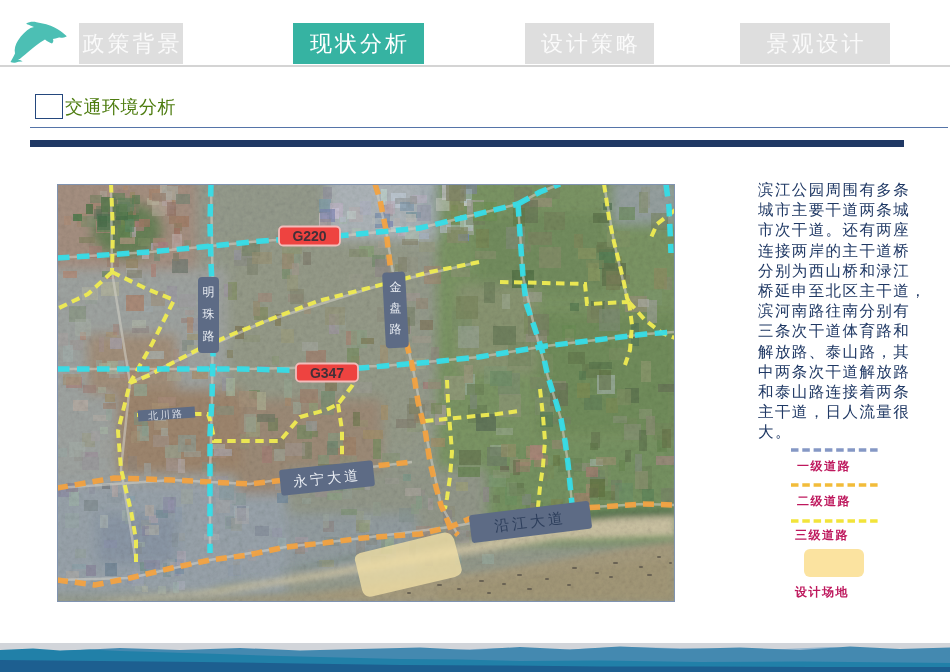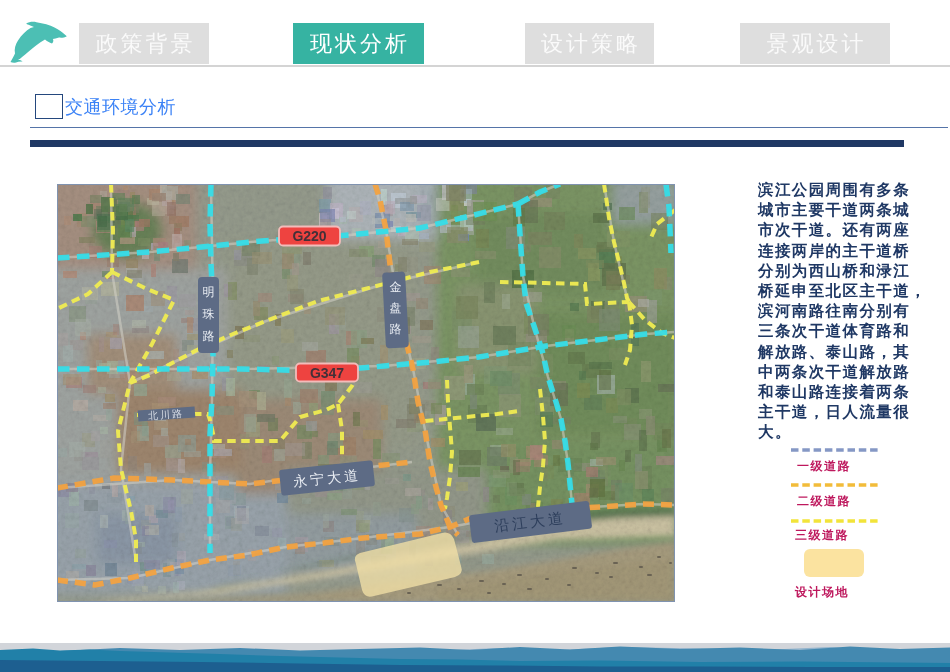--- a/index.html
+++ b/index.html
@@ -4,37 +4,37 @@
 <style>
 html,body{margin:0;padding:0;}
 body{width:950px;height:672px;position:relative;background:#ffffff;overflow:hidden;
  font-family:"Liberation Sans",sans-serif;}
 .tab{position:absolute;top:23px;height:41px;background:#dedede;color:#fafafa;
  font-family:"Liberation Serif",serif;font-size:22px;line-height:41px;text-align:center;
  letter-spacing:3px;text-indent:3px;white-space:nowrap;}
 .tab.active{background:#36b3a2;color:#ffffff;text-align:center;}
 #topline{position:absolute;left:0;top:65px;width:950px;height:2px;background:#d4d4d4;}
 #titlebox{position:absolute;left:35px;top:94px;width:26px;height:23px;background:#fff;border:1.5px solid #24477d;}
-#titletx{position:absolute;left:65px;top:95px;font-size:18px;color:#3b82f6;letter-spacing:0.5px;}
+#titletx{position:absolute;left:65px;top:95px;font-size:18px;color:#4d7c0f;letter-spacing:0.5px;}
 #thinline{position:absolute;left:30px;top:127px;width:918px;height:1px;background:#5574a8;}
 #thickbar{position:absolute;left:30px;top:140px;width:874px;height:7px;background:#1f3864;}
-#righttext{position:absolute;left:758px;top:180px;width:190px;font-size:15.5px;font-weight:bold;
+#righttext{position:absolute;left:758px;top:180px;width:190px;font-size:15.5px;font-weight:normal;
  color:#1f3864;line-height:20.2px;letter-spacing:1.4px;white-space:nowrap;}
 .leg{position:absolute;color:#be185d;font-weight:bold;font-size:12px;letter-spacing:1.5px;}
 #footer{position:absolute;left:0;top:630px;}
 #mapwrap{position:absolute;left:57px;top:184px;width:618px;height:418px;}
 </style>
 </head>
 <body>
 
 <svg id="dolphin" style="position:absolute;left:8px;top:20px" width="60" height="44" viewBox="0 0 60 44">
 <path fill="#4cbfb4" d="M2.5,42 C4.5,38.5 6,35.5 7,33.5 C6,29 7.5,24.5 10,20.5 C13.5,15 18,10.5 22.5,8 L26,7 C23.5,6 21,4.8 19,4.2 L18.2,3.6 C21,1.8 25,1.2 28.5,2.2 C35,3.2 42,5 46.5,7.5 C51,9.8 54.5,12.2 56.5,14.2 L58.8,16.2 C56.5,17.6 53.5,18 51,17.6 C48.5,18.4 46.5,18.8 44.8,19 C45.8,20.4 45.4,22.2 44,23.4 C41.5,22.6 38.8,21 37,19.4 C31,22.8 25,27.6 19.5,32.4 C16,35.4 12.5,38.4 10,40 C12,39.8 13.8,40.4 14.6,41.6 C12,41.4 9.8,41.8 8,42.6 C6,43 4,42.8 2.5,42 Z"></path>
 </svg>
 
-<div class="tab" style="left:79px;width:130px;">政策背景</div>
+<div class="tab" style="left:79px;width:104px;">政策背景</div>
 <div class="tab active" style="left:293px;width:131px;">现状分析</div>
 <div class="tab" style="left:525px;width:129px;">设计策略</div>
 <div class="tab" style="left:740px;width:150px;">景观设计</div>
 <div id="topline"></div>
 <div id="titlebox"></div>
 <div id="titletx">交通环境分析</div>
 <div id="thinline"></div>
 <div id="thickbar"></div>
 
 <div id="mapwrap">

